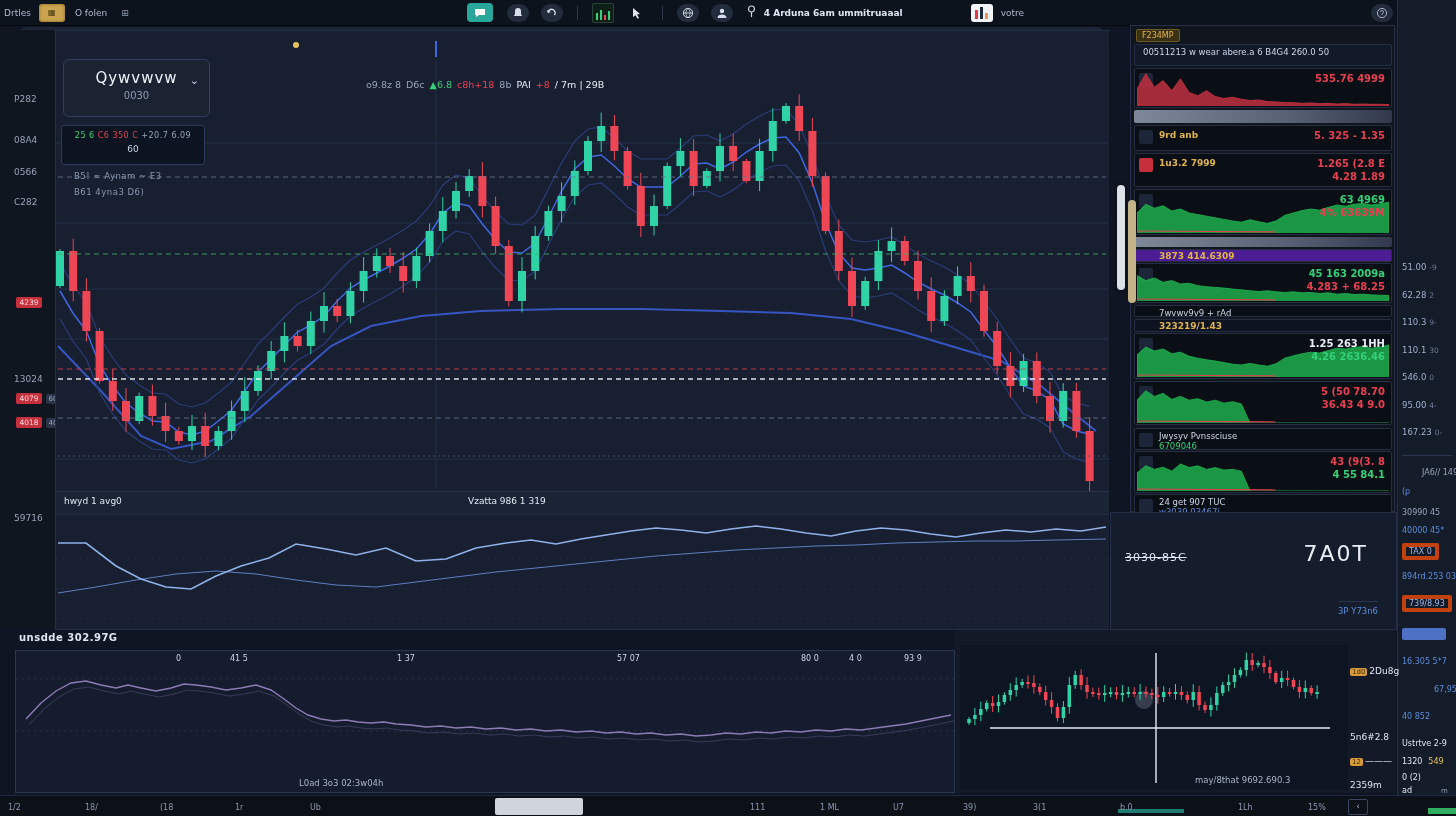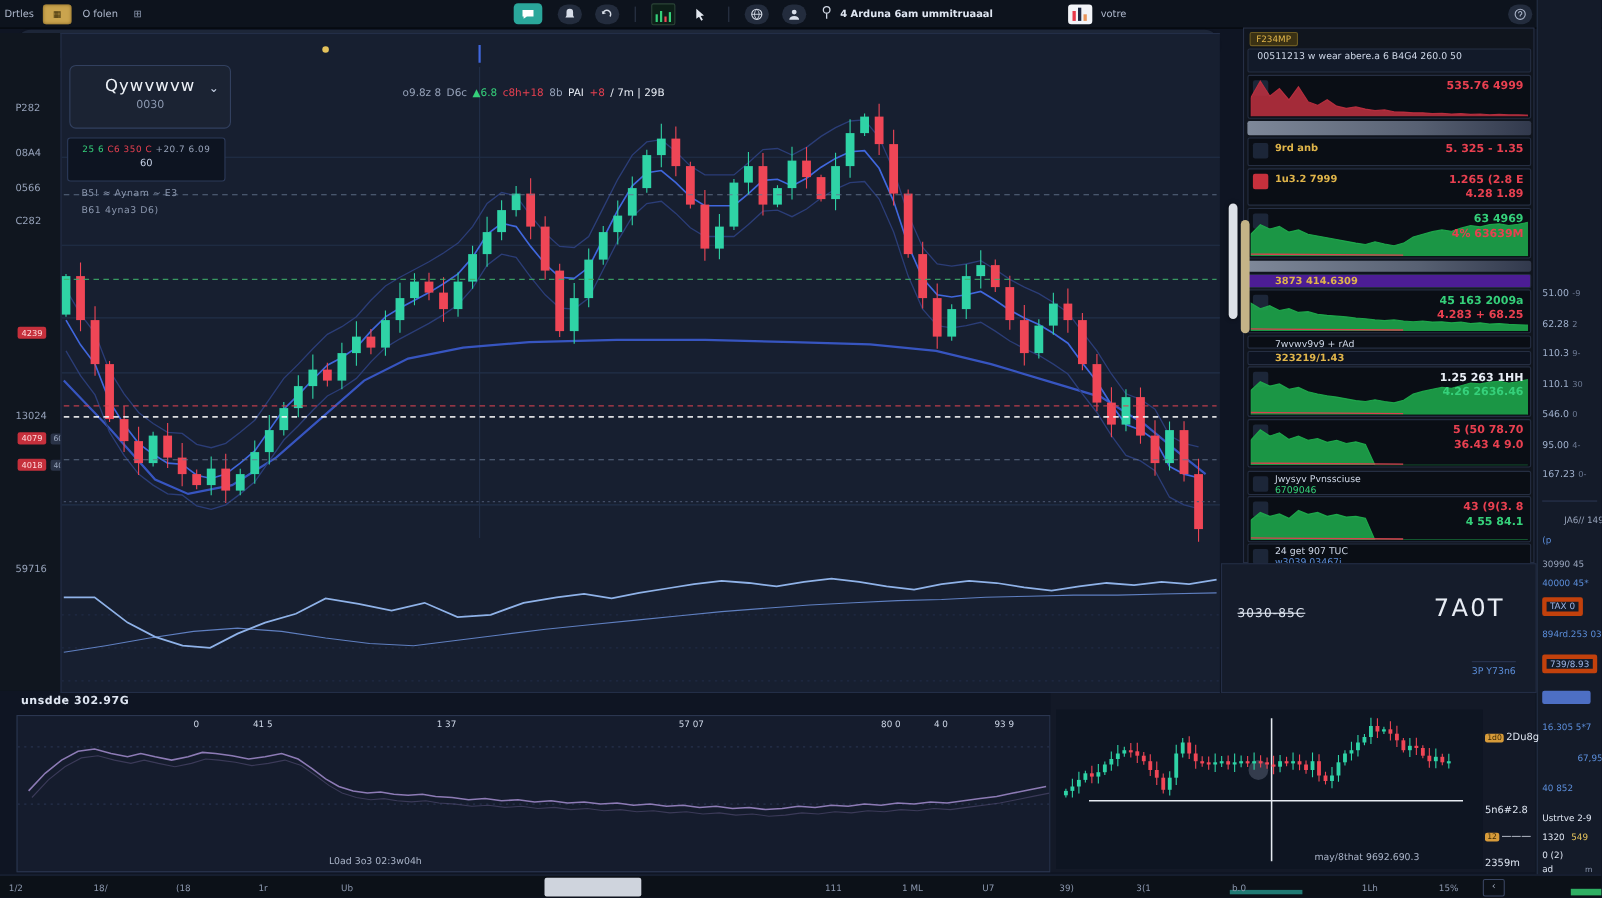--- a/index.html
+++ b/index.html
@@ -379,20 +379,24 @@
     <div id="sym-name">Qywvwvw</div>
     <div id="sym-sub">0030</div>
     <div id="sym-chev">⌄</div>
   </div>
   <div id="ohlc-card" class="abs">
     <div class="row1"><span class="g">25 6</span> <span class="r">C6 350 C</span> <span class="d">+20.7 6.09</span></div>
     <div class="row2">60</div>
   </div>
   <div class="ind-line" style="top:140px">B5! ≈ Aynam ~ E3</div>
   <div class="ind-line" style="top:156px">B61  4yna3  D6)</div>
+  <div id="sub-strip" class="abs">
+    <span class="sub-lbl" style="left:8px">hwyd 1 avg0</span>
+    <span class="sub-lbl" style="left:412px">Vzatta 986 1 319</span>
+  </div>
 </div>
 
 <div id="sidebar" class="abs">
   <span id="sb-tag">F234MP</span>
 <div class="sb-row" style="top: 18px; height: 22px; background: rgb(18, 26, 41);">
       <span class="sb-text" style="left: 8px;">00511213 w wear abere.a 6 B4G4 260.0 50</span>
     </div>
     <div class="sb-row" style="top: 42px; height: 40px;">
       <span class="sb-ico"></span>
       <svg width="252" height="34" style="position:absolute;left:2px;top:3px">

